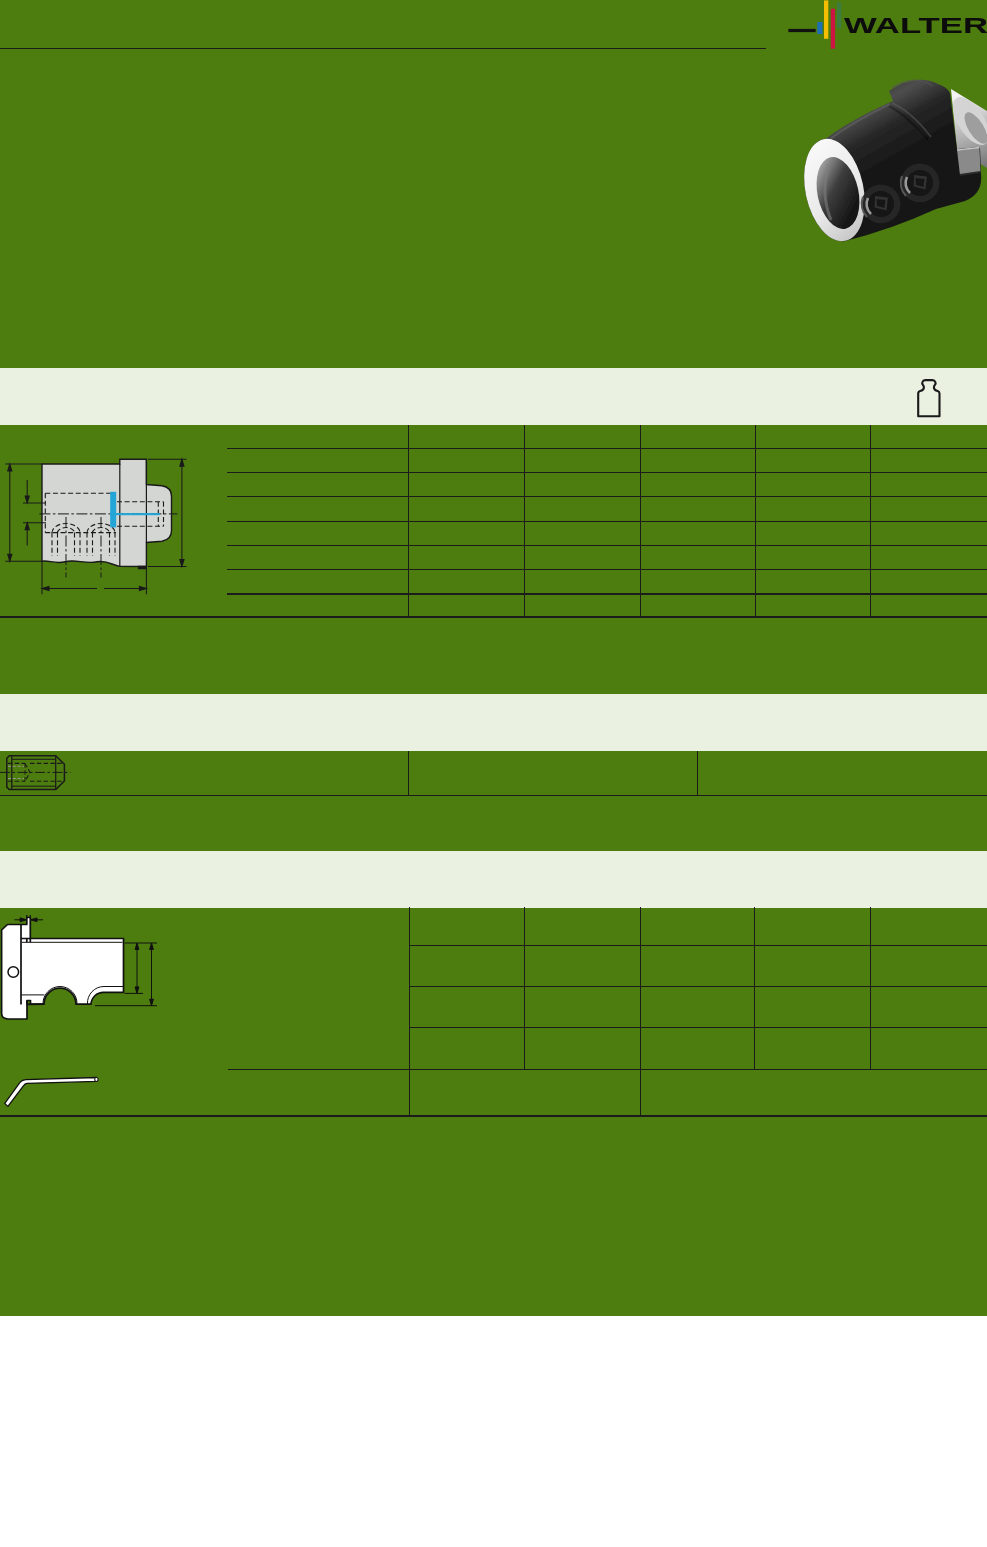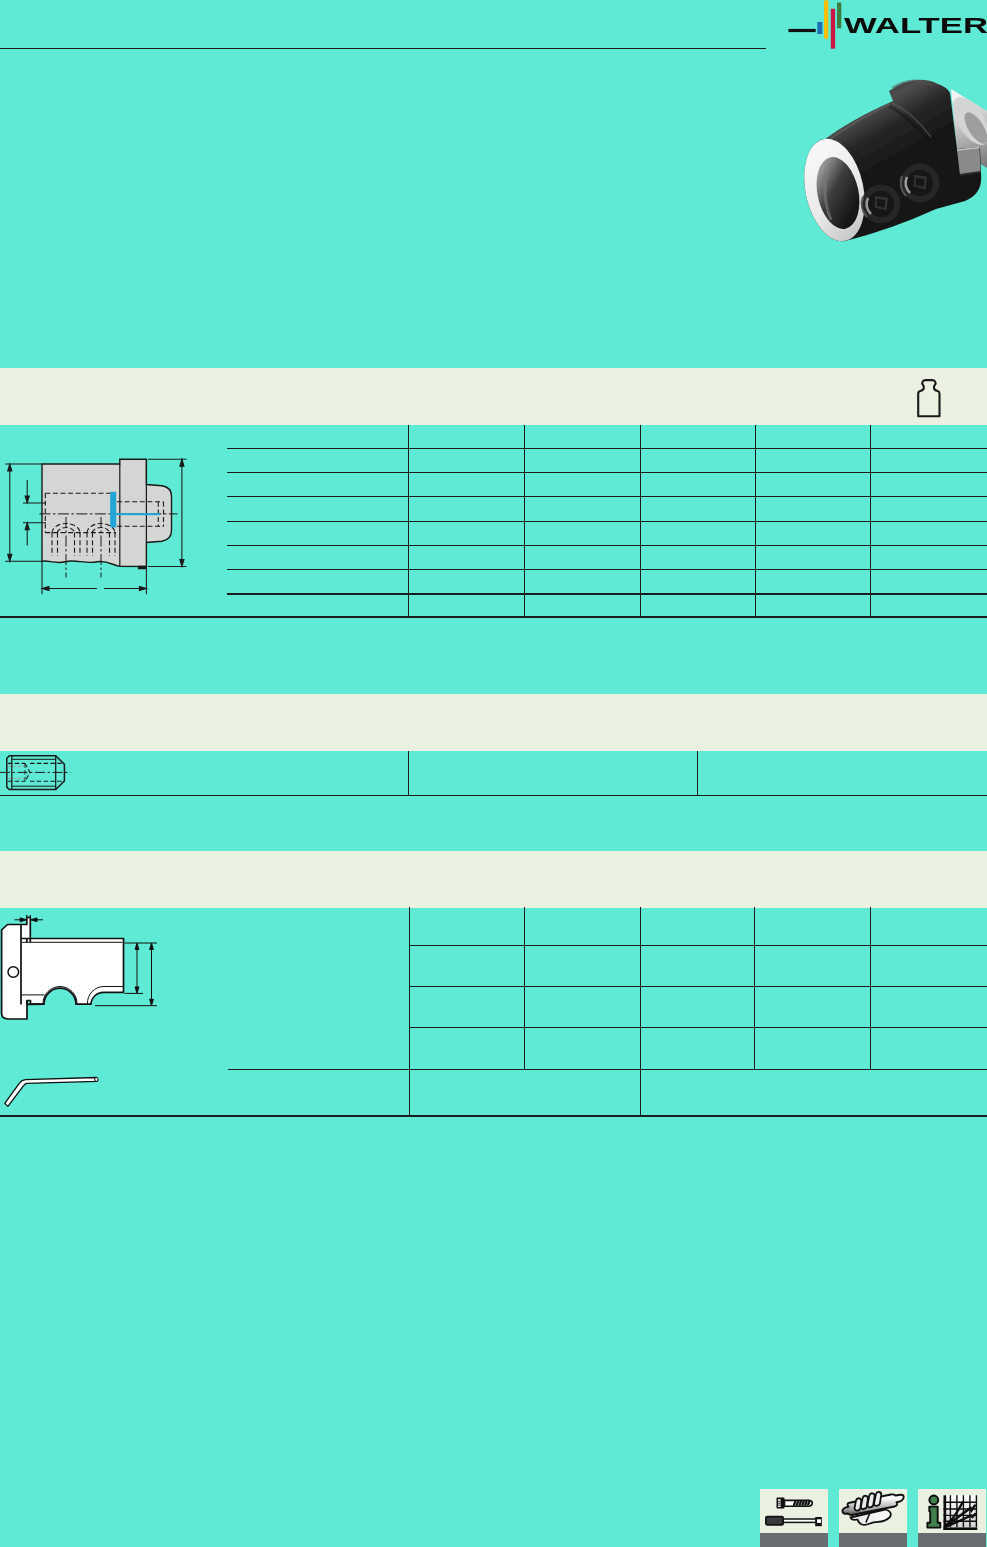--- a/index.html
+++ b/index.html
@@ -1,16 +1,16 @@
 <!DOCTYPE html>
 <html><head>
 <meta charset="utf-8">
 <style>
 html,body{margin:0;padding:0;background:#fff;}
-#page{position:relative;width:987px;height:1547px;background:#5eead4;overflow:hidden;font-family:"Liberation Sans",sans-serif;}
+#page{position:relative;width:987px;height:1316px;background:#4d7c0f;overflow:hidden;font-family:"Liberation Sans",sans-serif;}
 .band{position:absolute;left:0;width:987px;background:#eaf1e1;}
 .hl{position:absolute;background:#1c1c1c;}
 .vl{position:absolute;background:#1c1c1c;}
 </style>
 </head>
 <body>
 <div id="page">
 
 <div class="hl" style="left:0;top:47.5px;width:766px;height:1.6px;"></div>
 

